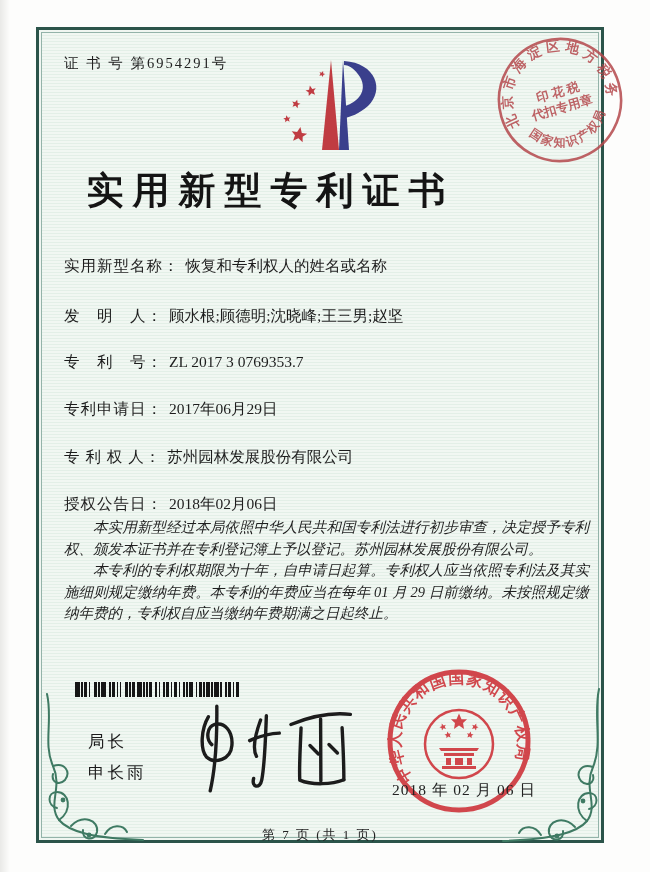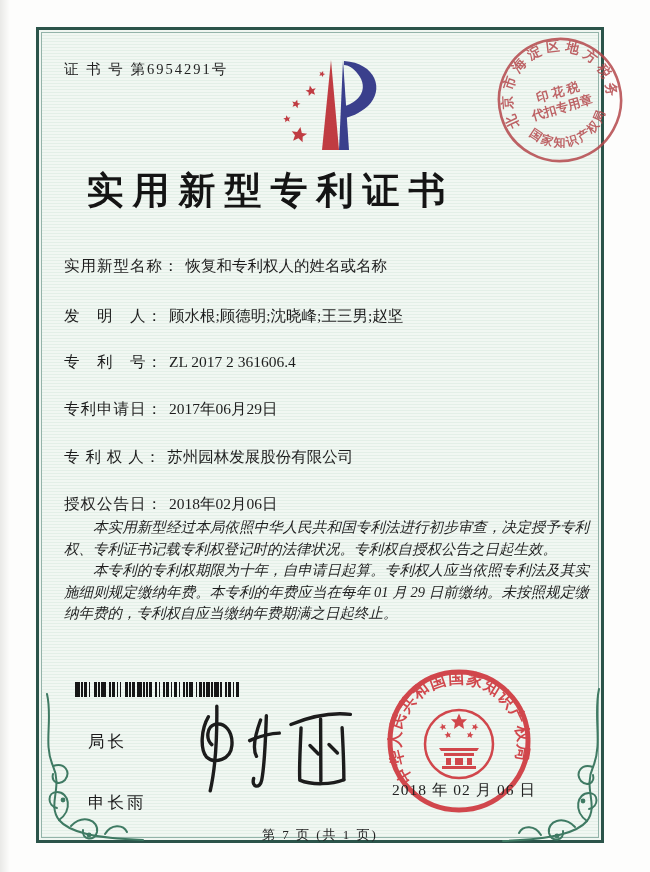--- a/index.html
+++ b/index.html
@@ -14,42 +14,42 @@
   .frame{
     position:absolute;left:36px;top:27px;width:568px;height:816px;
     border:3px solid #2b544a;background:#f0f6f1;box-sizing:border-box;
   }
   .frame-inner{
     position:absolute;inset:2px;border:1px solid #93b3a9;
     background:repeating-linear-gradient(180deg,#f1f7f2 0px,#f1f7f2 2px,#e3efe7 2px,#e3efe7 3px);
   }
   
   .cert-number{
-    position:absolute;left:64px;top:60px;font-size:14.5px;letter-spacing:2px;color:#222;text-align:center;
+    position:absolute;left:64px;top:54px;font-size:14.5px;letter-spacing:2px;color:#222;text-align:center;
   }
   .title{
     position:absolute;left:36px;top:166px;width:460px;text-align:center;
     font-size:37px;font-weight:bold;letter-spacing:9px;color:#141414;text-indent:9px;
   }
   .field{position:absolute;left:64px;font-size:15.5px;color:#1d1d1d;white-space:nowrap;}
   .field .flabel{letter-spacing:1px;margin-right:6px;}
   .paragraphs{
     position:absolute;left:64px;top:517px;width:525px;
     font-size:14.5px;line-height:21.5px;color:#1f1f1f;font-style:italic;
     text-align:justify;
   }
   .paragraphs p{margin:0;text-indent:2em;}
   
   #barcode{position:absolute;left:75px;top:682px;height:15px;display:flex;align-items:stretch;}
   #barcode span{display:block;height:100%;}
   .bc-bar{background:#161616;}
   .bc-gap{background:transparent;}
   
   .signer-title{position:absolute;left:88px;top:731px;font-size:16.5px;letter-spacing:3px;color:#1b1b1b;font-family:"Liberation Sans","DejaVu Sans",sans-serif;}
-  .signer-name{position:absolute;left:88px;top:792px;font-size:16.5px;letter-spacing:3px;color:#1b1b1b;font-family:"Liberation Sans","DejaVu Sans",sans-serif;}
+  .signer-name{position:absolute;left:88px;top:762px;font-size:16.5px;letter-spacing:3px;color:#1b1b1b;font-family:"Liberation Sans","DejaVu Sans",sans-serif;}
   .signature{position:absolute;left:162px;top:694px;transform:rotate(-3deg);}
   
   .tax-stamp{position:absolute;left:494px;top:34px;transform:rotate(-16deg);opacity:.85;}
   .main-seal{position:absolute;left:384px;top:666px;opacity:.93;}
   .seal-date{
     position:absolute;left:392px;top:780px;font-size:15.5px;color:#222;
     letter-spacing:1px;white-space:nowrap;z-index:5;
   }
   .footer{
     position:absolute;left:36px;top:826px;width:568px;text-align:center;
@@ -106,35 +106,35 @@
   <div class="title">实用新型专利证书</div>
 
   <div id="fields">
     <div class="field" style="top:256px">
       <span class="flabel">实用新型名称：</span><span class="fvalue">恢复和专利权人的姓名或名称</span>
     </div>
     <div class="field" style="top:306px">
       <span class="flabel">发　明　人：</span><span class="fvalue">顾水根;顾德明;沈晓峰;王三男;赵坚</span>
     </div>
     <div class="field" style="top:352px">
-      <span class="flabel">专　利　号：</span><span class="fvalue">ZL 2017 2 361606.4</span>
+      <span class="flabel">专　利　号：</span><span class="fvalue">ZL 2017 3 0769353.7</span>
     </div>
     <div class="field" style="top:399px">
       <span class="flabel">专利申请日：</span><span class="fvalue">2017年06月29日</span>
     </div>
     <div class="field" style="top:447px">
       <span class="flabel">专 利 权 人：</span><span class="fvalue">苏州园林发展股份有限公司</span>
     </div>
     <div class="field" style="top:494px">
       <span class="flabel">授权公告日：</span><span class="fvalue">2018年02月06日</span>
     </div>
   </div>
 
   <div class="paragraphs">
-    <p>本实用新型经过本局依照中华人民共和国专利法进行初步审查，决定授予专利权、专利证书记载专利权登记时的法律状况。专利权自授权公告之日起生效。</p>
+    <p>本实用新型经过本局依照中华人民共和国专利法进行初步审查，决定授予专利权、颁发本证书并在专利登记簿上予以登记。苏州园林发展股份有限公司。</p>
     <p>本专利的专利权期限为十年，自申请日起算。专利权人应当依照专利法及其实施细则规定缴纳年费。本专利的年费应当在每年 01 月 29 日前缴纳。未按照规定缴纳年费的，专利权自应当缴纳年费期满之日起终止。</p>
   </div>
 
   <div id="barcode">
       <span class="bc-bar" style="width: 4.65px;"></span>
       <span class="bc-gap" style="width: 1.55px;"></span>
       <span class="bc-bar" style="width: 1.55px;"></span>
       <span class="bc-gap" style="width: 1.55px;"></span>
       <span class="bc-bar" style="width: 3.1px;"></span>
       <span class="bc-gap" style="width: 1.55px;"></span>

